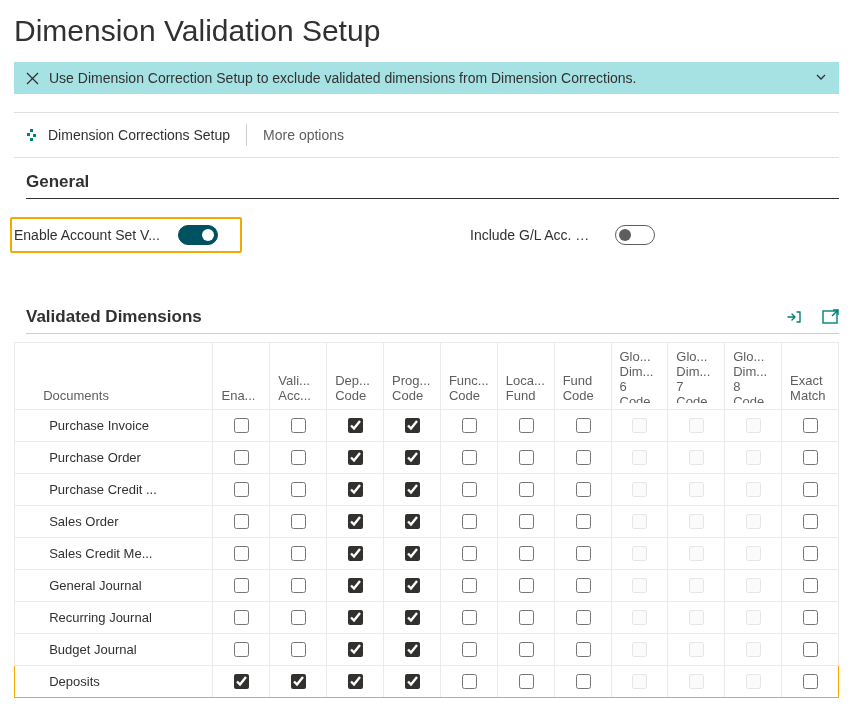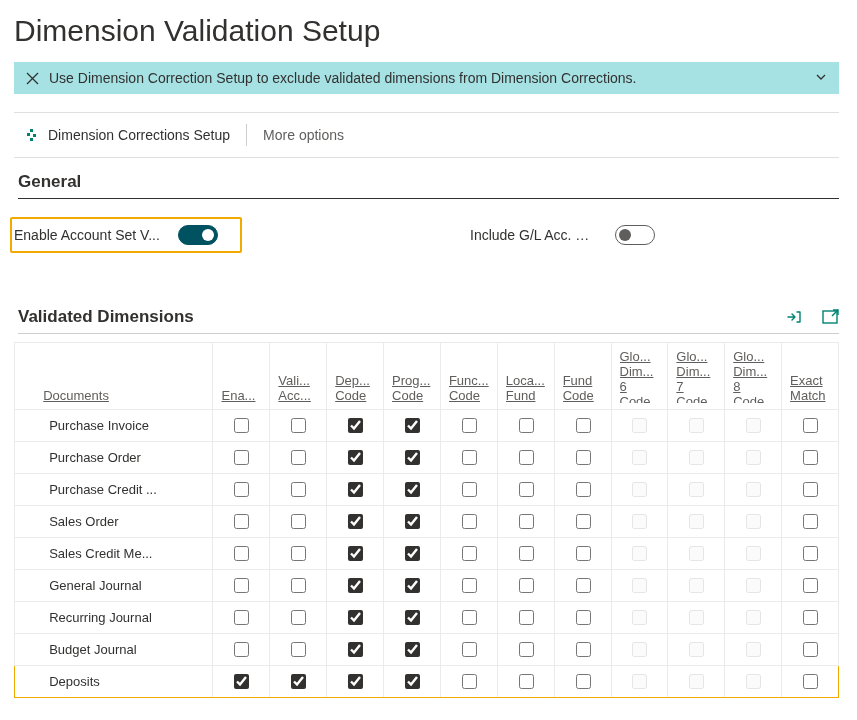--- a/index.html
+++ b/index.html
@@ -56,21 +56,21 @@
   .toolbar .tb-item.more { color: #605e5c; }
   .toolbar .tb-sep {
     width: 1px; height: 22px;
     background: #d0cecd;
     margin: 0 6px;
   }
   .tb-item svg { margin-right: 8px; }
   .section-heading {
     font-size: 17px;
     font-weight: 600;
-    margin: 14px 0 4px 4px;
+    margin: 14px 0 4px 12px;
     border-bottom: 1px solid #323130;
     padding-bottom: 6px;
   }
   .section-heading.light-rule {
     border-bottom: 1px solid #d0cecd;
     display: flex;
     align-items: center;
     justify-content: space-between;
   }
   .section-actions { display: flex; gap: 18px; }
@@ -184,21 +184,21 @@
     position: absolute;
     left: 0; right: 0;
     pointer-events: none;
   }
   tr.highlight-row td {
     border-top: 1.5px solid #f2a900 !important;
     border-bottom: 1.5px solid #f2a900 !important;
   }
   tr.highlight-row td:first-child { border-left: 1.5px solid #f2a900 !important; }
   tr.highlight-row td:last-child { border-right: 1.5px solid #f2a900 !important; }
-  .th-text { display: block; max-height: 54px; overflow: hidden; word-break: break-word; white-space: normal; text-decoration: underline; }
+  .th-text { display: block; max-height: 54px; overflow: hidden; word-break: break-word; white-space: normal; }
 </style>
 </head>
 <body>
 
 <div class="page">
   <h1 class="page-title">Dimension Validation Setup</h1>
 
   <div class="notification">
     <span class="close-x">
       <svg width="13" height="13" viewBox="0 0 13 13">

